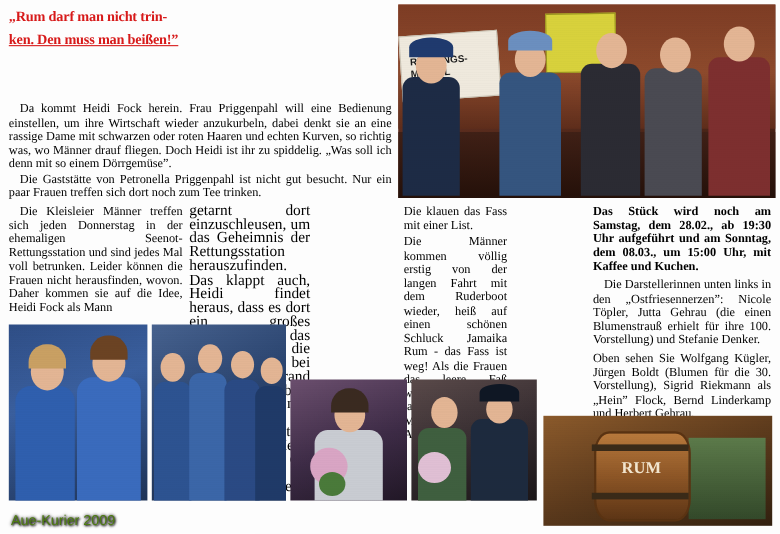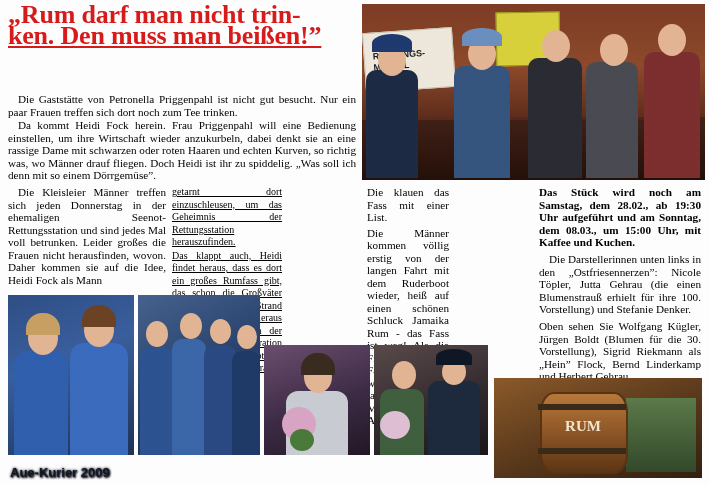--- a/index.html
+++ b/index.html
@@ -23,21 +23,21 @@
   }
 
   
   .headline {
     position: absolute;
     left: 8px;
     top: 4px;
     width: 348px;
     font-family: "Liberation Serif", serif;
     font-weight: bold;
-    font-size: 26px;
+    font-size: 13px;
     line-height: 21px;
     color: #d71a1a;
     letter-spacing: -0.2px;
   }
   .headline .l2 { display: block; text-decoration: underline; }
 
   
   .lead {
     position: absolute;
     left: 8px;
@@ -72,38 +72,37 @@
     text-align: justify;
   }
   .col1b p { margin: 0 0 1px 0; text-indent: 10px; }
 
   
   .col2b {
     position: absolute;
     left: 172px;
     top: 186px;
     width: 110px;
-    font-size: 10px;
+    font-size: 14px;
     line-height: 12.5px;
     text-align: justify;
-    text-decoration: underline;
   }
   .col2b p { margin: 0 0 1px 0; text-indent: 0; }
 
   
   .col3 {
     position: absolute;
     left: 367px;
     top: 186px;
     width: 98px;
     font-size: 11.2px;
     line-height: 12.5px;
     text-align: justify;
   }
-  .col3 p { margin: 0 16px 3px 0; text-indent: 0; }
+  .col3 p { margin: 0 4px 3px 0; text-indent: 0; }
 
   
   .col4 {
     position: absolute;
     left: 534px;
     top: 186px;
     width: 167px;
     font-size: 11.2px;
     line-height: 12.6px;
     text-align: justify;
@@ -230,47 +229,47 @@
   #photo-barrel .greenbox { position:absolute; left:132px; top:20px; width:70px; height:74px;
     background: linear-gradient(180deg,#5c7a4a,#33492a); }
 
   
   .credit {
     position: absolute;
     left: 10px;
     bottom: 5px;
     font-family: "Liberation Sans", sans-serif;
     font-size: 13px;
-    font-weight: bold;
-    color: #0f172a;
+    font-weight: normal;
+    color: #4d7c0f;
     text-shadow: 0 0 3px #000, 1px 1px 2px #000;
   }
   .noise {
     position:absolute; inset:0; pointer-events:none;
     background: repeating-linear-gradient(0deg, rgba(0,0,0,0.012) 0px, rgba(0,0,0,0.012) 1px, rgba(255,255,255,0) 1px, rgba(255,255,255,0) 2px);
   }
 </style>
 </head>
 <body>
 
 <div class="page">
 
   <div class="headline">
     <span>„Rum darf man nicht trin-</span>
     <span class="l2">ken. Den muss man beißen!”</span>
   </div>
 
 
   <div class="col-wide">
+    <p>Da kommt Heidi Fock herein. Frau Priggenpahl will eine Bedienung einstellen, um ihre Wirtschaft wieder anzukurbeln, dabei denkt sie an eine rassige Dame mit schwarzen oder roten Haaren und echten Kurven, so richtig was, wo Männer drauf fliegen. Doch Heidi ist ihr zu spiddelig. „Was soll ich denn mit so einem Dörrgemüse”.</p>
     <p>Die Gaststätte von Petronella Priggenpahl ist nicht gut besucht. Nur ein paar Frauen treffen sich dort noch zum Tee trinken.</p>
-    <p>Da kommt Heidi Fock herein. Frau Priggenpahl will eine Bedienung einstellen, um ihre Wirtschaft wieder anzukurbeln, dabei denkt sie an eine rassige Dame mit schwarzen oder roten Haaren und echten Kurven, so richtig was, wo Männer drauf fliegen. Doch Heidi ist ihr zu spiddelig. „Was soll ich denn mit so einem Dörrgemüse”.</p>
   </div>
 
   <div class="col1b">
-    <p>Die Kleisleier Männer treffen sich jeden Donnerstag in der ehemaligen Seenot-Rettungsstation und sind jedes Mal voll betrunken. Leider großes die Frauen nicht herausfinden, wovon. Daher kommen sie auf die Idee, Heidi Fock als Mann</p>
+    <p>Die Kleisleier Männer treffen sich jeden Donnerstag in der ehemaligen Seenot-Rettungsstation und sind jedes Mal voll betrunken. Leider können die Frauen nicht herausfinden, wovon. Daher kommen sie auf die Idee, Heidi Fock als Mann</p>
   </div>
 
   <div class="col2b">
     <p>getarnt dort einzuschleusen, um das Geheimnis der Rettungsstation herauszufinden.</p>
     <p>Das klappt auch, Heidi findet heraus, dass es dort ein großes Rumfass gibt, das schon die Großväter bei Sturm am Strand gefunden haben. Hieraus wird nun bereits in der dritten Generation „gesoffen”. Heidi gibt das „Geheimnis” an die Frauen weiter.</p>
   </div>
 
   <div class="col3">
     <p>Die klauen das Fass mit einer List.</p>
     <p>Die Männer kommen völlig erstig von der langen Fahrt mit dem Ruderboot wieder, heiß auf einen schönen Schluck Jamaika Rum - das Fass ist weg! Als die Frauen das leere Faß wiederbringen, laufen Sie den Männern in die Arme.</p>

